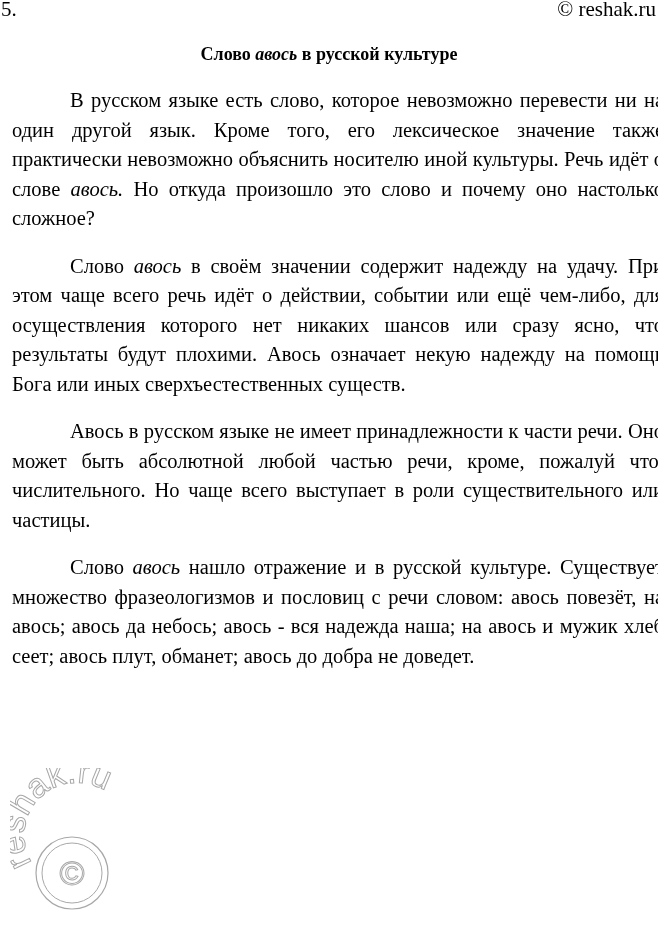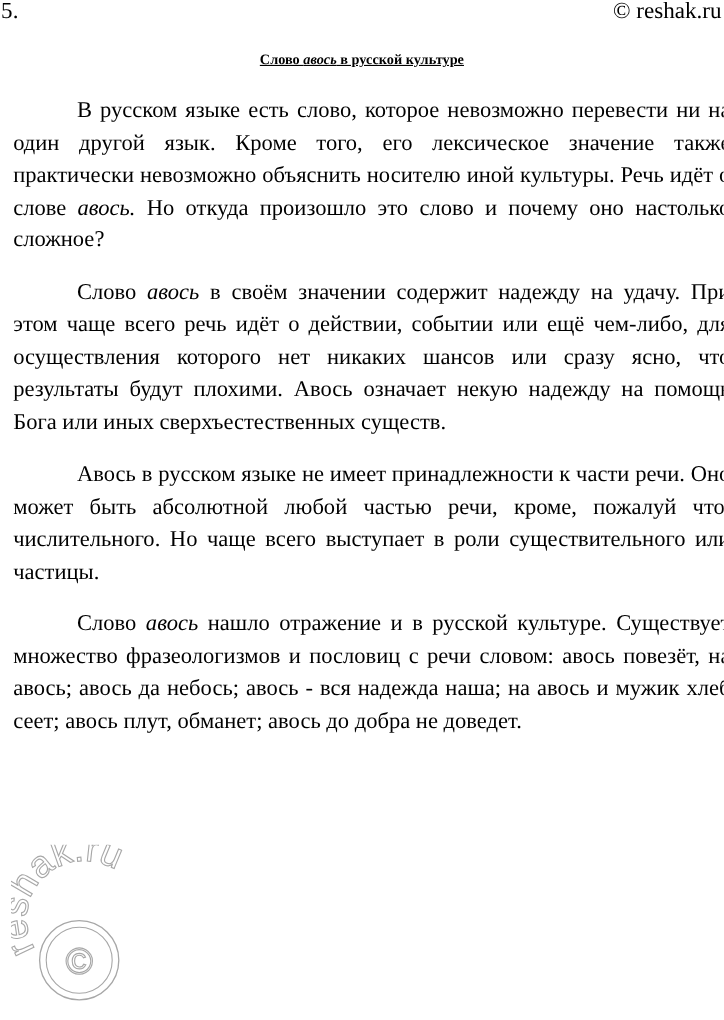--- a/index.html
+++ b/index.html
@@ -34,23 +34,22 @@
       right: 2px;
       top: -2px;
     }
     .doc-title {
       position: absolute;
       top: 42px;
       left: 0;
       right: 0;
       text-align: center;
       font-weight: bold;
-      font-size: 13px;
+      font-size: 18px;
       line-height: 24px;
-      text-decoration: underline;
     }
     .doc-title em { font-style: italic; }
     .doc-body {
       position: absolute;
       top: 86px;
       left: 12px;
       width: 652px;
       font-size: 20.5px;
       line-height: 29.5px;
     }

